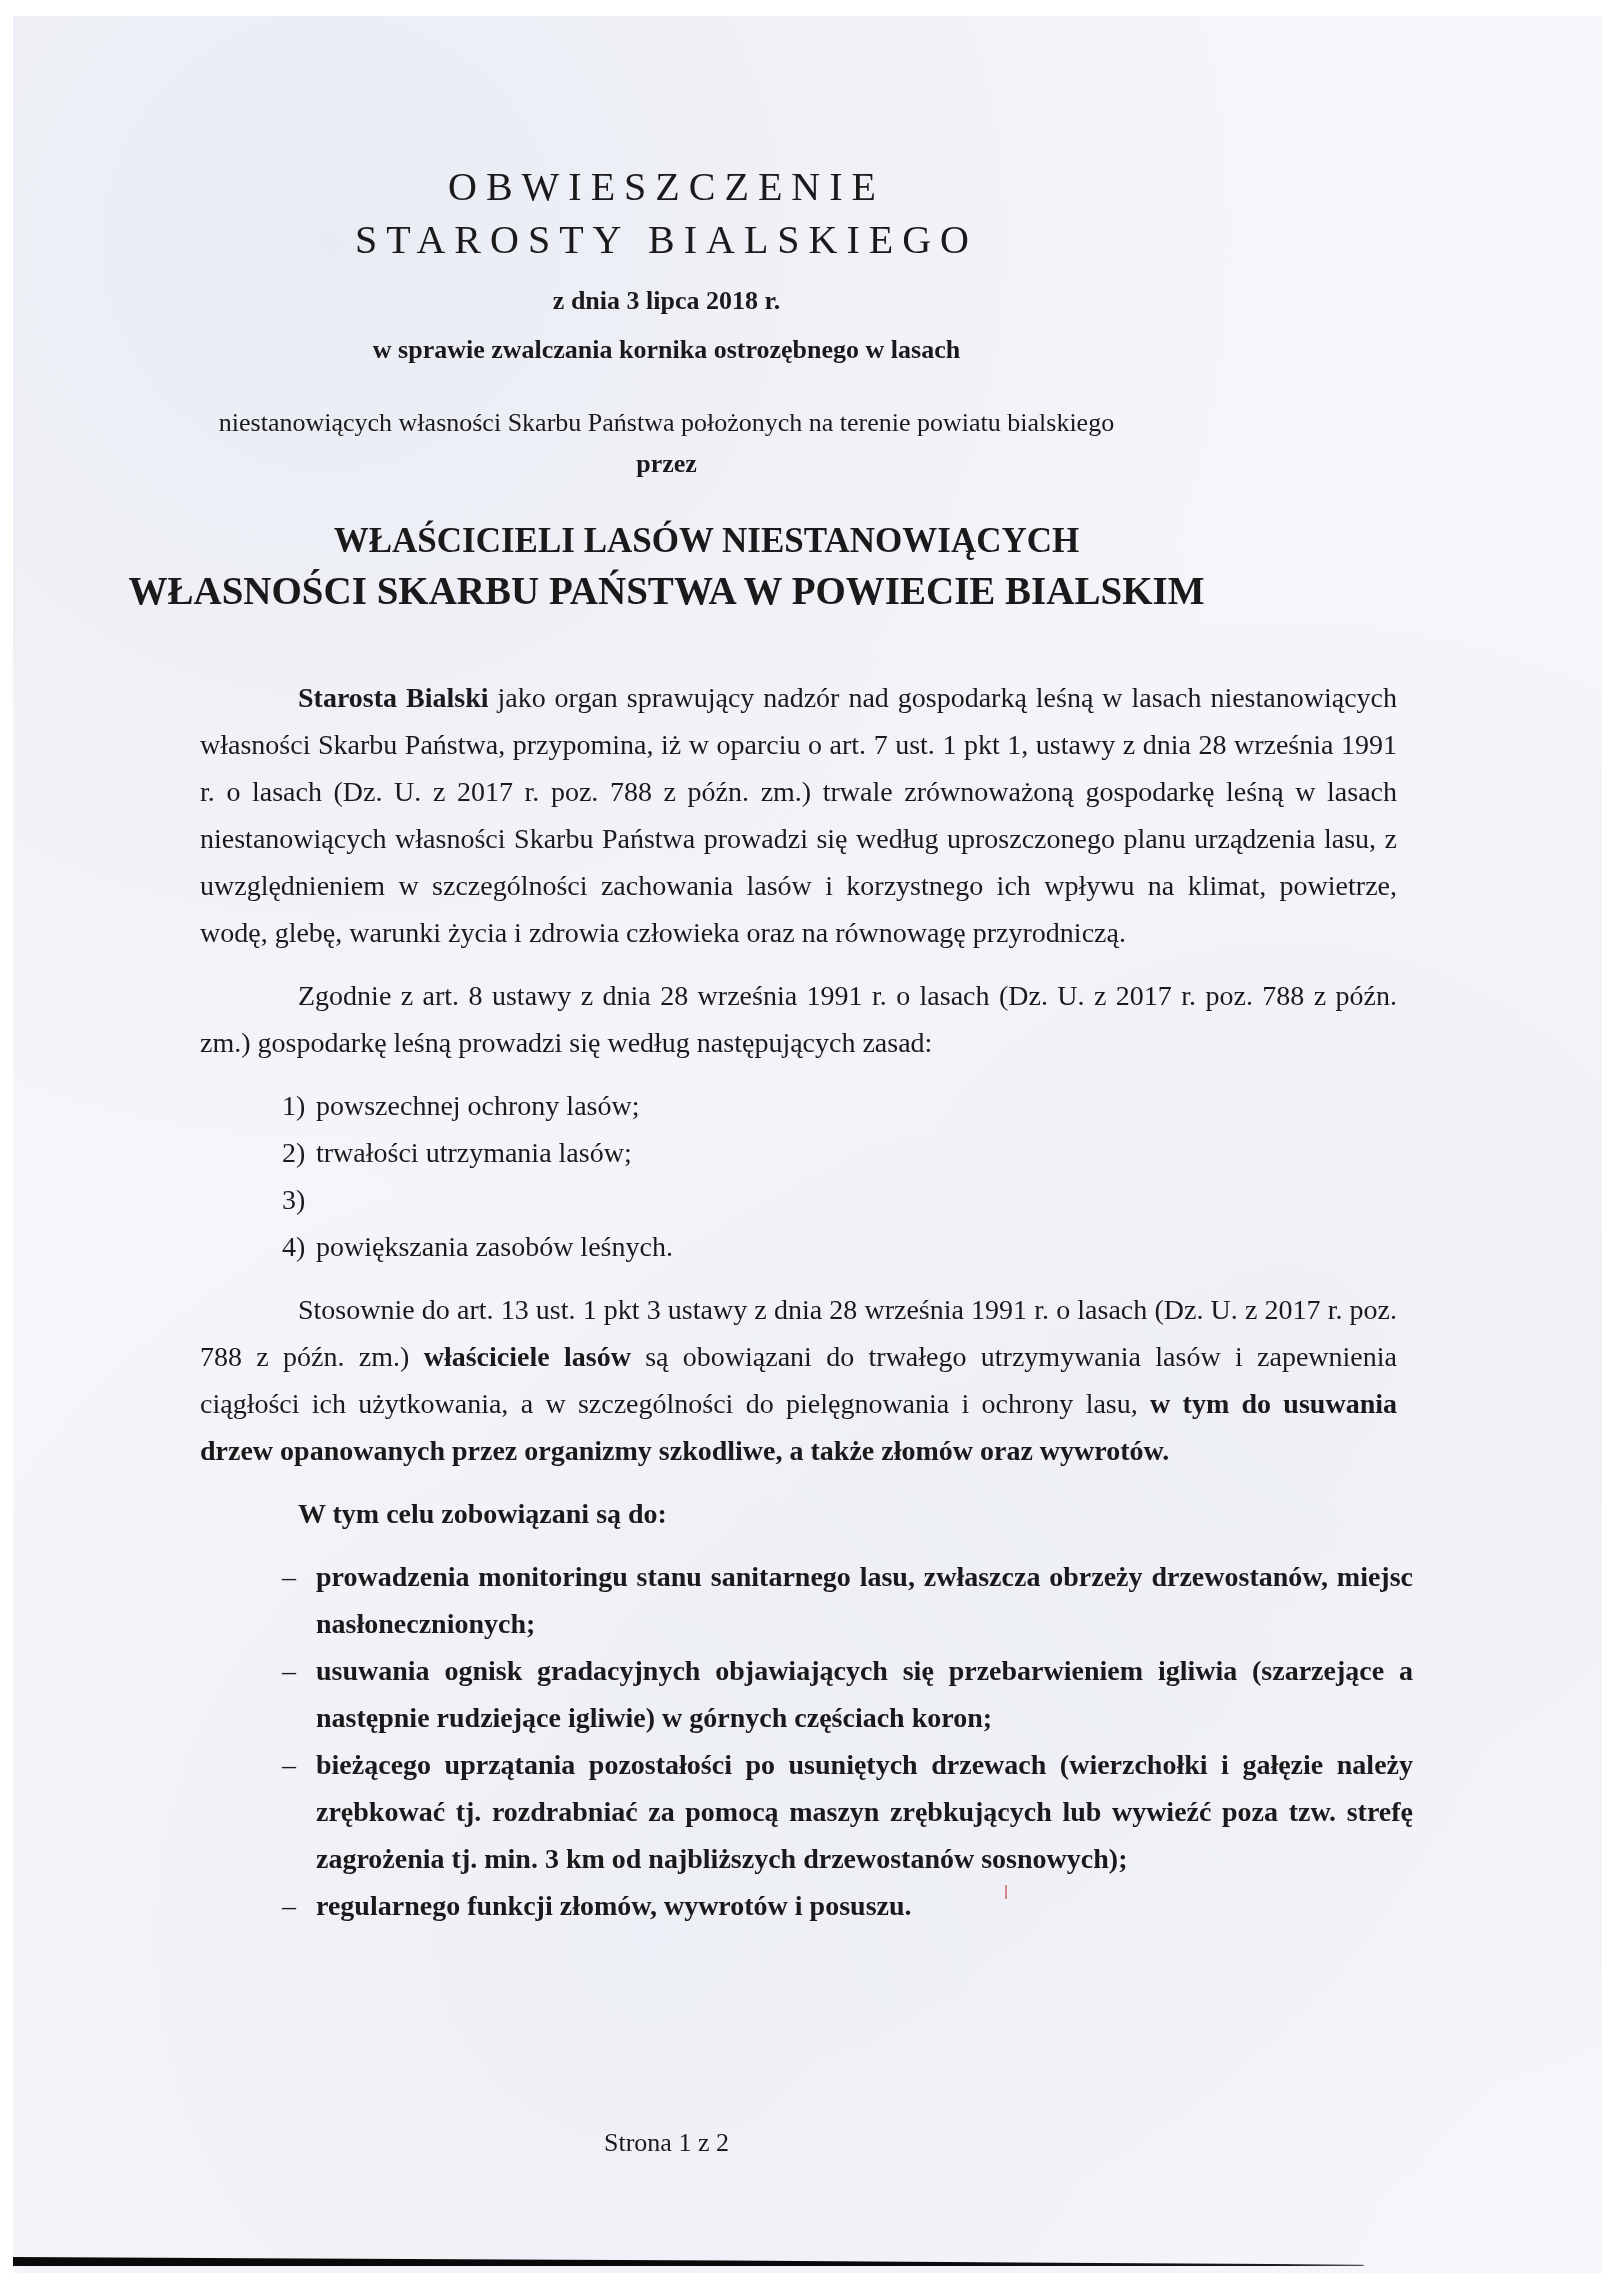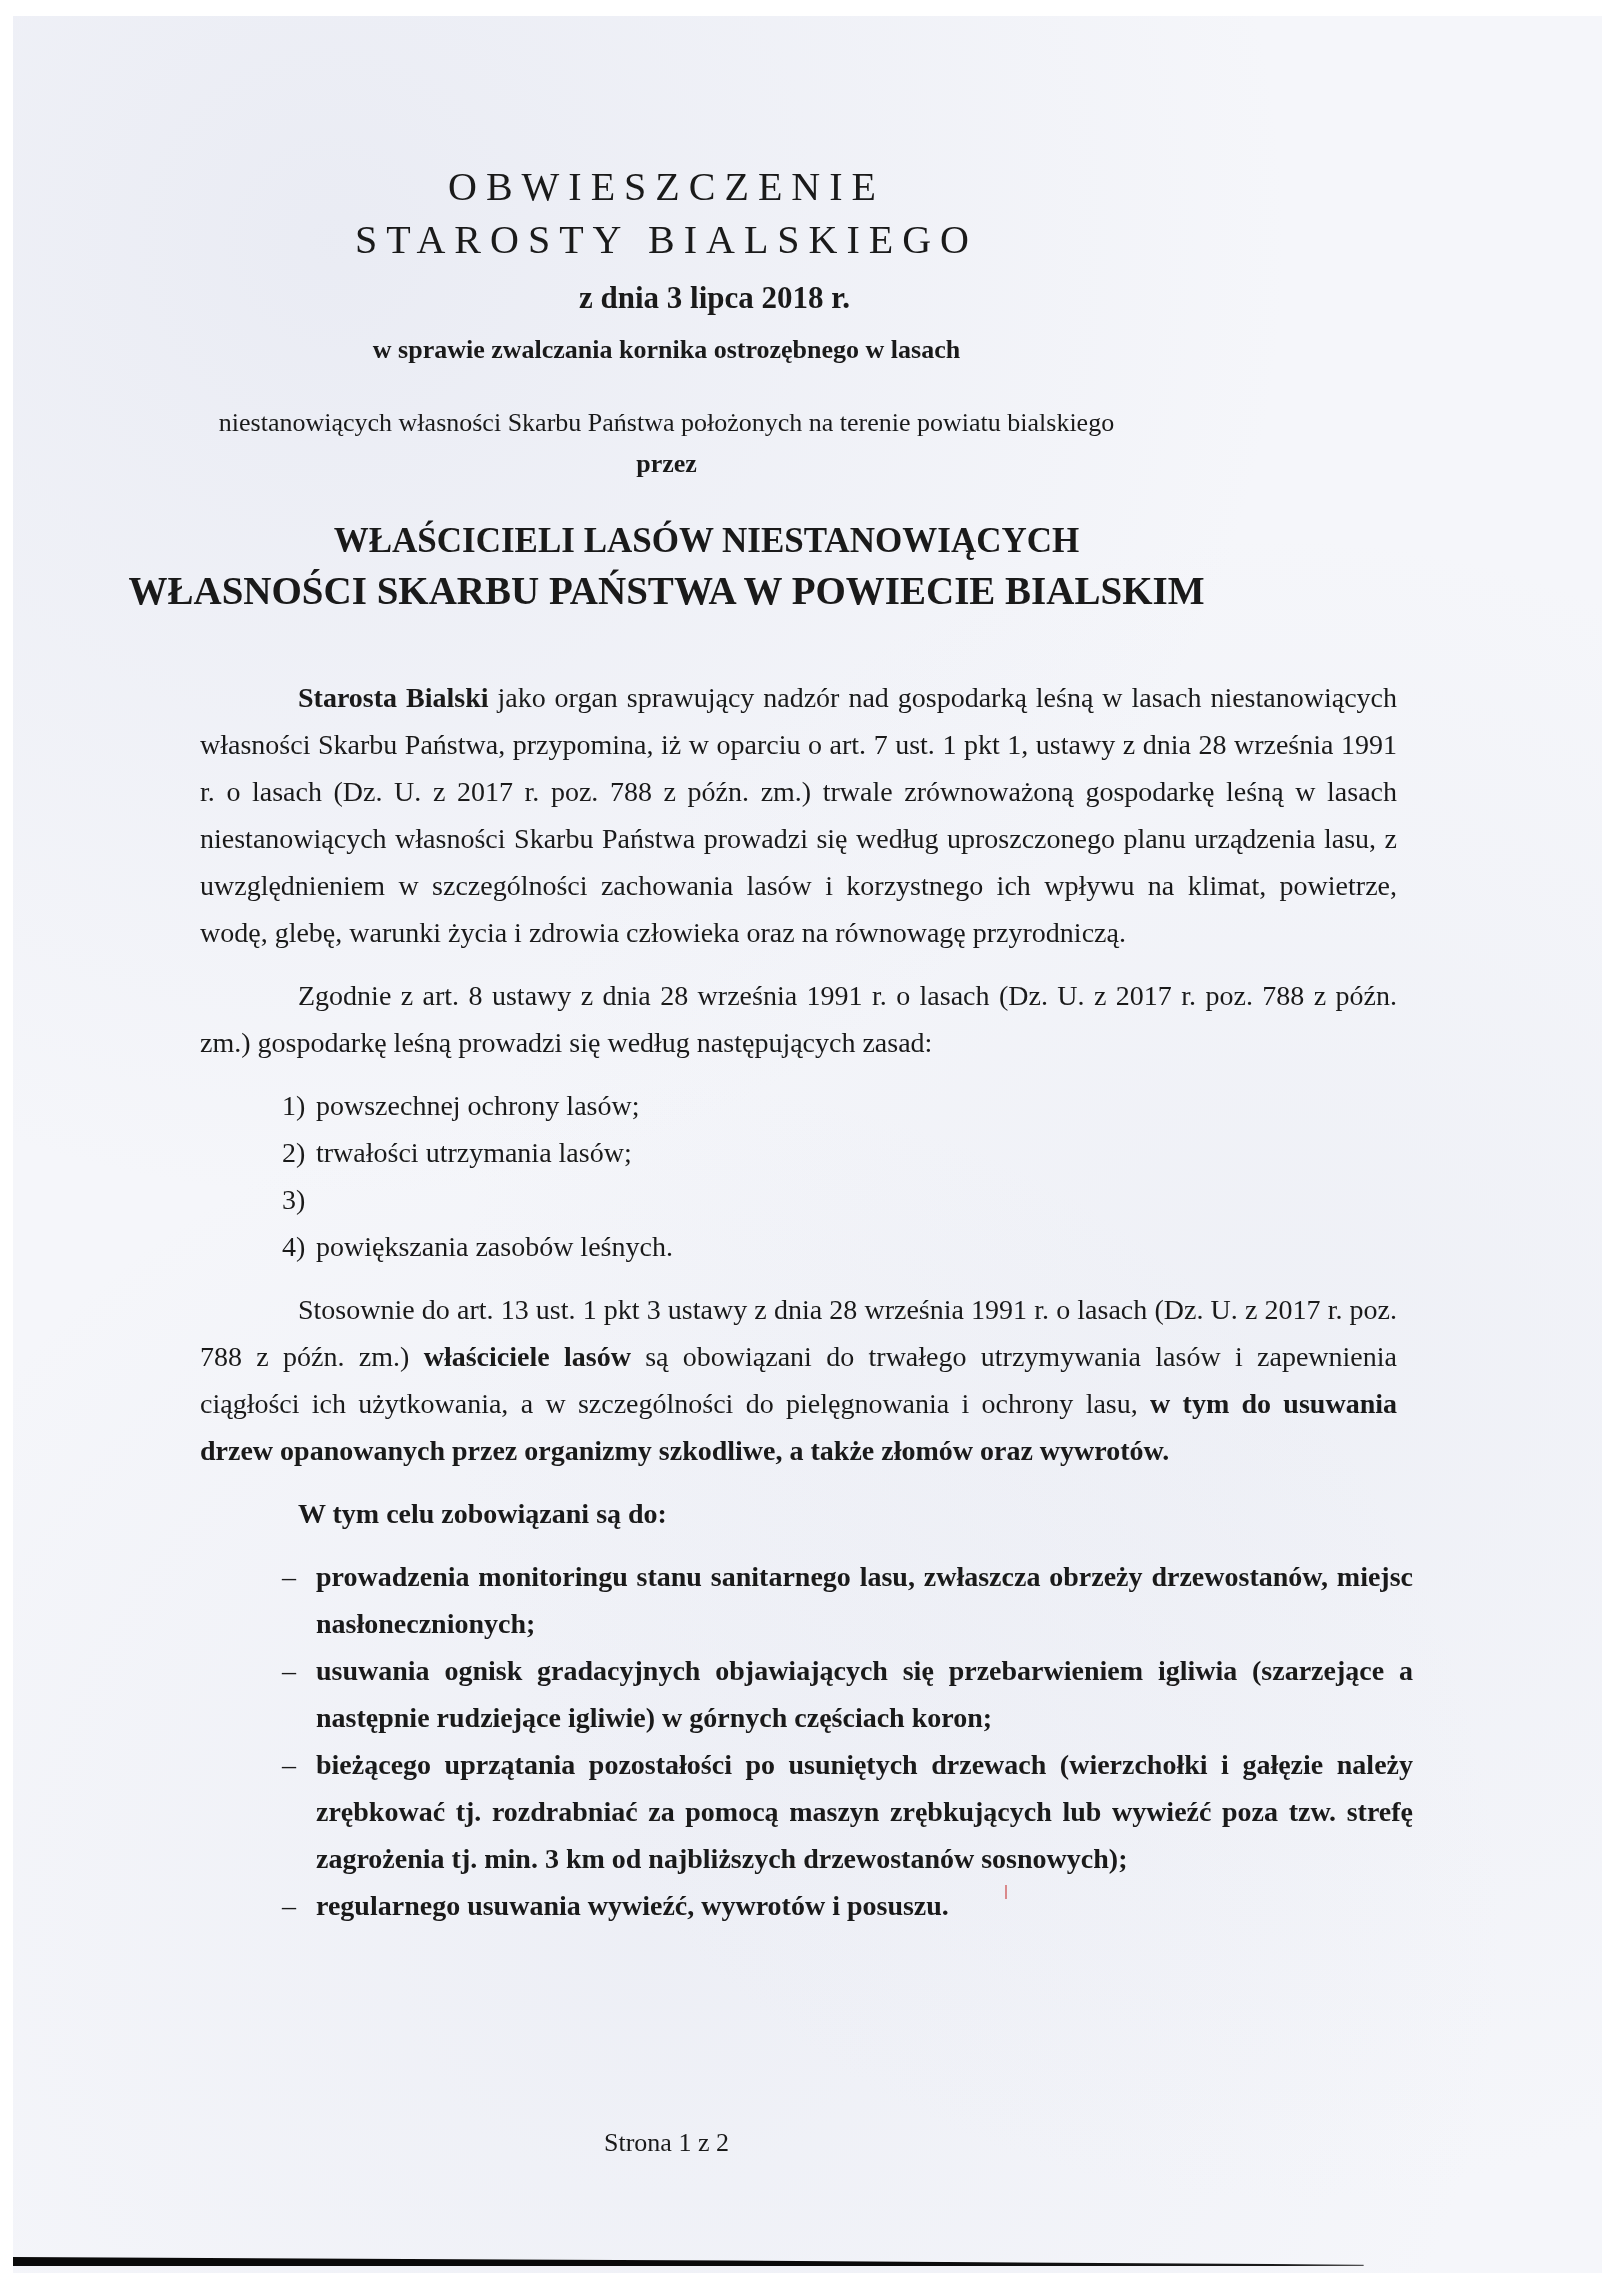--- a/index.html
+++ b/index.html
@@ -18,21 +18,21 @@
       radial-gradient(circle at 40% 85%, rgba(205,210,228,0.2), transparent 40%);
   }
   .scan-edge {
     position: absolute; left: 13px; top: 2257px; width: 1589px; height: 9px;
     background: linear-gradient(to right, #0a0a0a 0%, #0a0a0a 55%, #1a1a1a 80%, rgba(0,0,0,0) 100%);
     clip-path: polygon(0 0, 45% 40%, 85% 85%, 85% 100%, 0 100%);
   }
   .center { position: absolute; left: 0; width: 1333px; text-align: center; white-space: nowrap; }
   .title1 { top: 163px; font-size: 40px; letter-spacing: 9px; font-weight: normal; }
   .title2 { top: 216px; font-size: 40px; letter-spacing: 9px; font-weight: normal; }
-  .date   { top: 280px; font-size: 31px; font-weight: bold; margin-left: 48px; }
+  .date   { top: 286px; font-size: 26px; font-weight: bold; }
   .subj1  { top: 335px; font-size: 26px; font-weight: bold; }
   .subj2  { top: 408px; font-size: 26px; font-weight: normal; }
   .przez  { top: 449px; font-size: 26px; font-weight: bold; }
   .head1  { top: 521px; font-size: 35px; font-weight: bold; padding-left: 40px; }
   .head2  { top: 568px; font-size: 39px; font-weight: bold; }
 
   .body-text {
     position: absolute; left: 184px; top: 658px; width: 1229px;
     font-size: 28px; line-height: 47px; text-align: justify;
   }
@@ -94,21 +94,21 @@
     <li>
         <span class="dash">–</span>
         <span class="txt">usuwania ognisk gradacyjnych objawiających się przebarwieniem igliwia (szarzejące a następnie rudziejące igliwie) w górnych częściach koron;</span>
       </li>
     <li>
         <span class="dash">–</span>
         <span class="txt">bieżącego uprzątania pozostałości po usuniętych drzewach (wierzchołki i gałęzie należy zrębkować tj. rozdrabniać za pomocą maszyn zrębkujących lub wywieźć poza tzw. strefę zagrożenia tj. min. 3 km od najbliższych drzewostanów sosnowych);</span>
       </li>
     <li>
         <span class="dash">–</span>
-        <span class="txt">regularnego usuwania wywieźć, wywrotów i posuszu.</span>
+        <span class="txt">regularnego funkcji złomów, wywrotów i posuszu.</span>
       </li>
   </ul>
 </div>
 
 <div class="page-mark"></div>
 
 <div class="center footer">Strona 1 z 2</div>
 
 
 </body></html>

